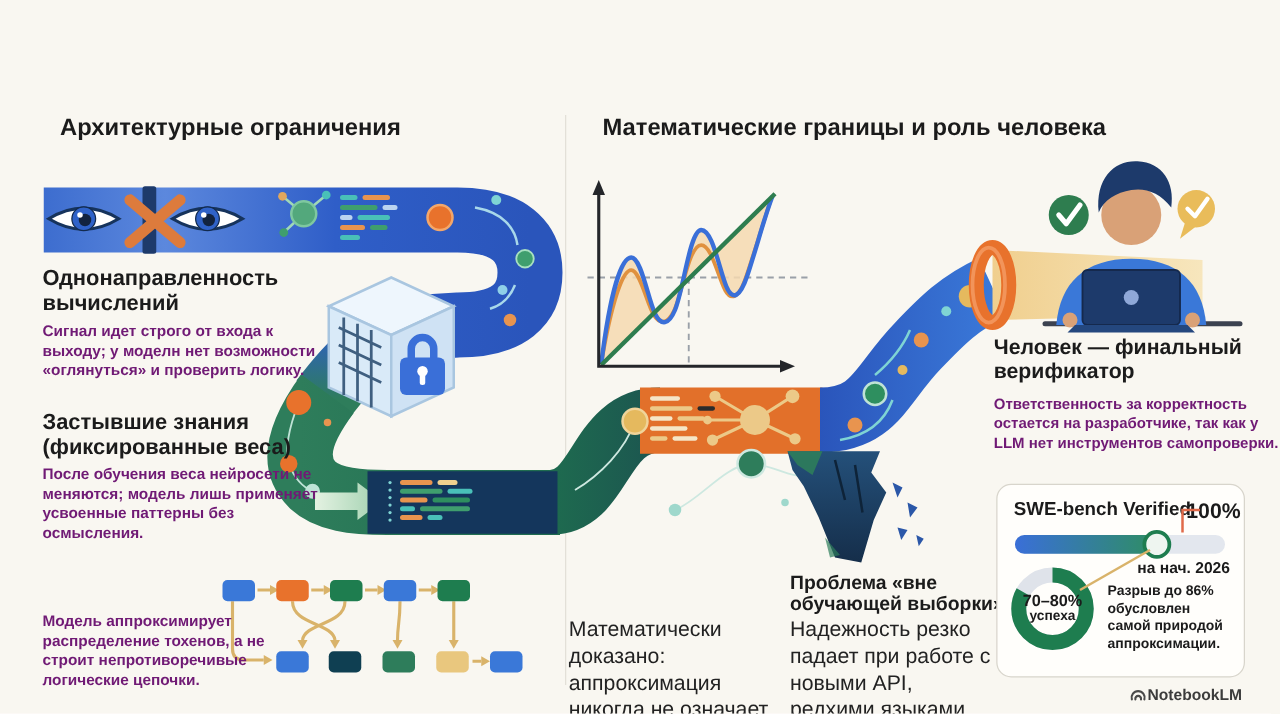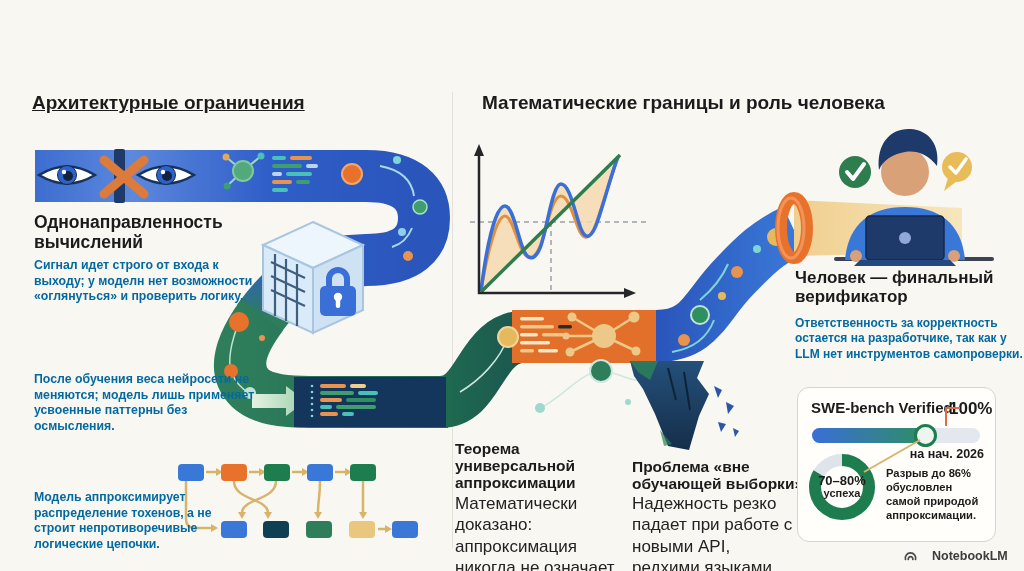--- a/index.html
+++ b/index.html
@@ -3,21 +3,21 @@
 <meta charset="utf-8">
 <style>
   html,body{margin:0;padding:0;}
   .canvas{position:relative;width:1024px;height:571px;background:#f9f7f1;overflow:hidden;
           font-family:"Liberation Sans",sans-serif;color:#1b1b1b;}
   .abs{position:absolute;}
   .page-title{left:34px;top:24px;font-size:27px;font-weight:700;letter-spacing:-0.3px;}
   .col-header{font-size:19px;font-weight:700;}
   .divider{left:452px;top:92px;width:1px;height:456px;background:#e3e0d8;}
   .blk-head{font-weight:700;font-size:17.5px;line-height:1.12;}
-  .blk-body{font-weight:700;font-size:12.3px;line-height:1.28;color:#0369a1;}
+  .blk-body{font-weight:700;font-size:12.3px;line-height:1.28;color:#701a75;}
   .sm-head{font-weight:700;font-size:15.5px;line-height:1.1;}
   .sm-body{font-weight:400;font-size:17px;line-height:1.26;color:#222;}
   .illus{left:0;top:0;z-index:1;}
   .txt{z-index:2;}
   
   .swe-card{left:797px;top:387px;width:197px;height:153px;background:#fffefb;border:1.5px solid #d8d5cc;
             border-radius:12px;z-index:2;}
   .swe-title{left:13px;top:11px;font-size:15px;font-weight:700;}
   .swe-max{left:151px;top:11px;font-size:17px;font-weight:700;}
   .bar-track{left:14px;top:40px;width:168px;height:15px;border-radius:8px;background:#e3e7ee;}
@@ -26,21 +26,21 @@
   .bar-knob{left:116px;top:36px;width:17px;height:17px;border-radius:50%;
             background:#eef5f0;border:3px solid #1e7d4f;}
   .bar-caption{right:11px;top:59px;font-size:12.5px;font-weight:700;padding-left:12px;}
   .donut-wrap{left:8px;top:63px;width:72px;height:72px;text-decoration:underline;}
   .donut-text{left:0;top:0;width:72px;height:72px;display:flex;flex-direction:column;
               align-items:center;justify-content:center;line-height:1.05;}
   .donut-val{font-size:13px;font-weight:700;}
   .donut-lbl{font-size:11px;font-weight:700;}
   .swe-note{left:88px;top:78px;width:103px;font-size:11.2px;font-weight:700;line-height:1.26;}
   .overlay-svg{left:0;top:0;pointer-events:none;}
-  .brand{left:903px;top:548px;display:flex;align-items:center;gap:14px;z-index:2;}
+  .brand{left:903px;top:548px;display:flex;align-items:center;gap:0;z-index:2;}
   .brand-name{font-size:12.5px;font-weight:700;color:#3c3c3c;}
 </style>
 </head>
 <body>
 
 <div class="canvas">
 
   <svg class="abs illus" width="1024" height="571" viewBox="0 0 1024 571">
     <defs>
       <linearGradient id="gBand" x1="0" y1="0" x2="1" y2="0">
@@ -297,34 +297,34 @@
         <rect x="306" y="521" width="26" height="17" rx="4" fill="#2e7d5b"></rect>
         <rect x="349" y="521" width="26" height="17" rx="4" fill="#e9c77e"></rect>
         <rect x="392" y="521" width="26" height="17" rx="4" fill="#3a78d8"></rect>
       </g>
     </g>
   </svg>
 
   <div class="abs divider"></div>
 
 
-  <div class="abs txt col-header" style="left:32px;top:92px;text-decoration:underline;">Архитектурные ограничения</div>
+  <div class="abs txt col-header" style="left:48px;top:92px;">Архитектурные ограничения</div>
   <div class="abs txt col-header" style="left:482px;top:92px;">Математические границы и роль человека</div>
 
   <div class="abs txt blk-head" style="left:34px;top:213px;width:215px;">Однонаправленность вычислений</div>
   <div class="abs txt blk-body" style="left:34px;top:258px;width:238px;">Сигнал идет строго от входа к выходу; у моделн нет возможности «оглянуться» и проверить логику.</div>
 
+  <div class="abs txt blk-head" style="left:34px;top:328px;width:222px;">Застывшие знания (фиксированные веса)</div>
   <div class="abs txt blk-body" style="left:34px;top:372px;width:222px;">После обучения веса нейросети не меняются; модель лишь применяет усвоенные паттерны без осмысления.</div>
 
   <div class="abs txt blk-body" style="left:34px;top:490px;width:205px;">Модель аппроксимирует распределение тохенов, а не строит непротиворечивые логические цепочки.</div>
 
   <div class="abs txt blk-head" style="left:795px;top:268px;width:205px;font-size:17px;">Человек — финальный верификатор</div>
   <div class="abs txt blk-body" style="left:795px;top:316px;width:232px;font-size:12px;">Ответственность за корректность остается на разработчике, так как у LLM нет инструментов самопроверки.</div>
 
-  <div class="abs txt sm-head" style="left:455px;top:440px;width:132px;">Теорема универсальной аппроксимации</div>
   <div class="abs txt sm-body" style="left:455px;top:493px;width:172px;">Математически доказано: аппроксимация никогда не означает точного равенства и логической корректности.</div>
 
   <div class="abs txt sm-head" style="left:632px;top:458px;width:178px;">Проблема «вне обучающей выборки»</div>
   <div class="abs txt sm-body" style="left:632px;top:493px;width:170px;">Надежность резко падает при работе с новыми API, редхими языками или проприетарным кодом.</div>
 
   <div class="abs swe-card">
     <div class="abs swe-title">SWE-bench Verified</div>
     <div class="abs swe-max">100%</div>
     <div class="abs bar-track">
       <div class="abs bar-fill"></div>

